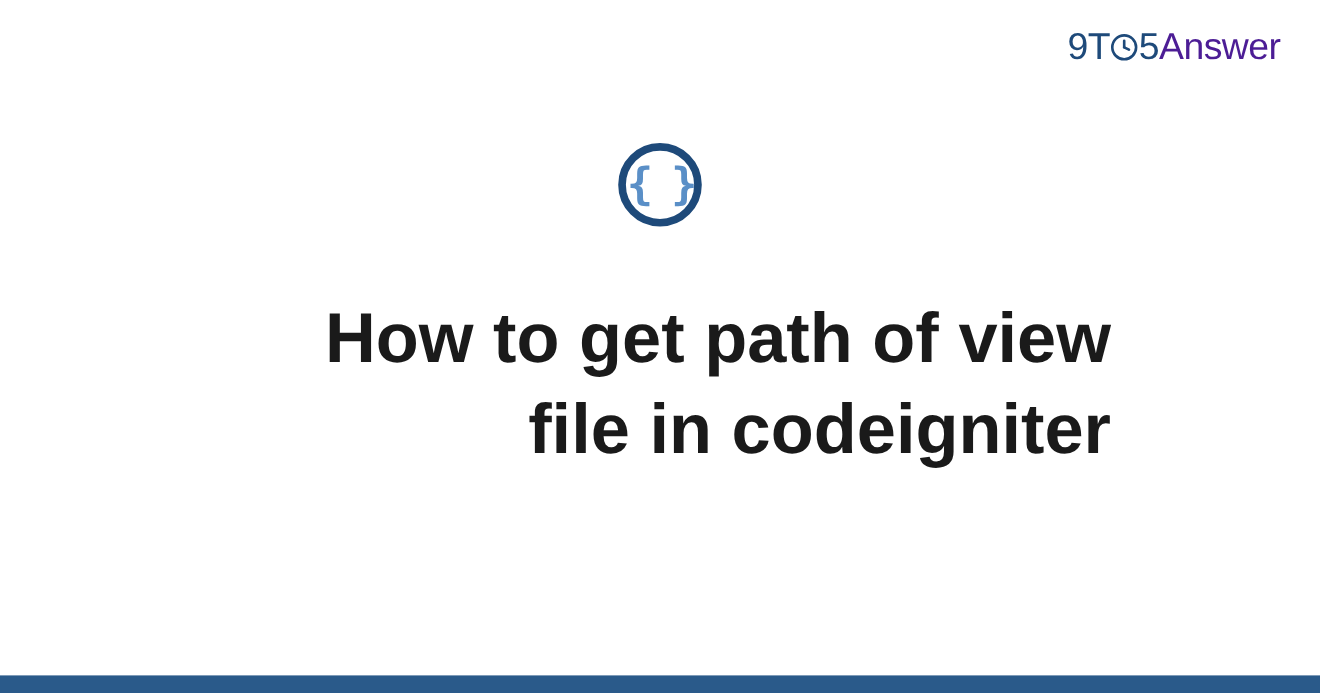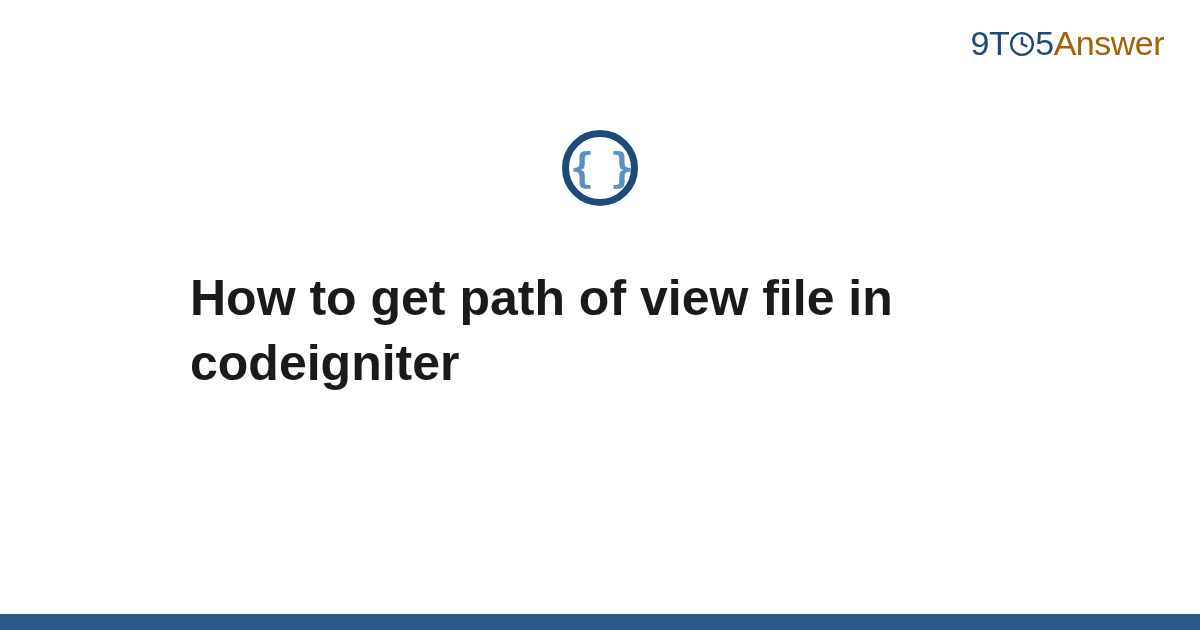--- a/index.html
+++ b/index.html
@@ -36,21 +36,21 @@
       align-items: center;
       vertical-align: middle;
       position: relative;
       top: -2px;
     }
     .brand .five {
       color: #1e4a7a;
       font-weight: 500;
     }
     .brand .answer {
-      color: #a16207;
+      color: #4c1d95;
       font-weight: 400;
     }
     .center-wrap {
       position: absolute;
       top: 130px;
       left: 0;
       right: 0;
       display: flex;
       flex-direction: column;
       align-items: center;
@@ -67,24 +67,24 @@
     }
     .logo-braces {
       font-size: 40px;
       font-weight: 700;
       color: #5a8fc7;
       font-family: Consolas, Monaco, monospace;
       letter-spacing: -4px;
       line-height: 1;
     }
     .title {
-      font-size: 50px;
+      font-size: 64px;
       font-weight: 700;
       color: #1a1a1a;
-      text-align: left;
+      text-align: right;
       line-height: 1.3;
       max-width: 900px;
       padding: 0 40px;
     }
     .footer-bar {
       position: absolute;
       bottom: 0;
       left: 0;
       right: 0;
       height: 16px;

